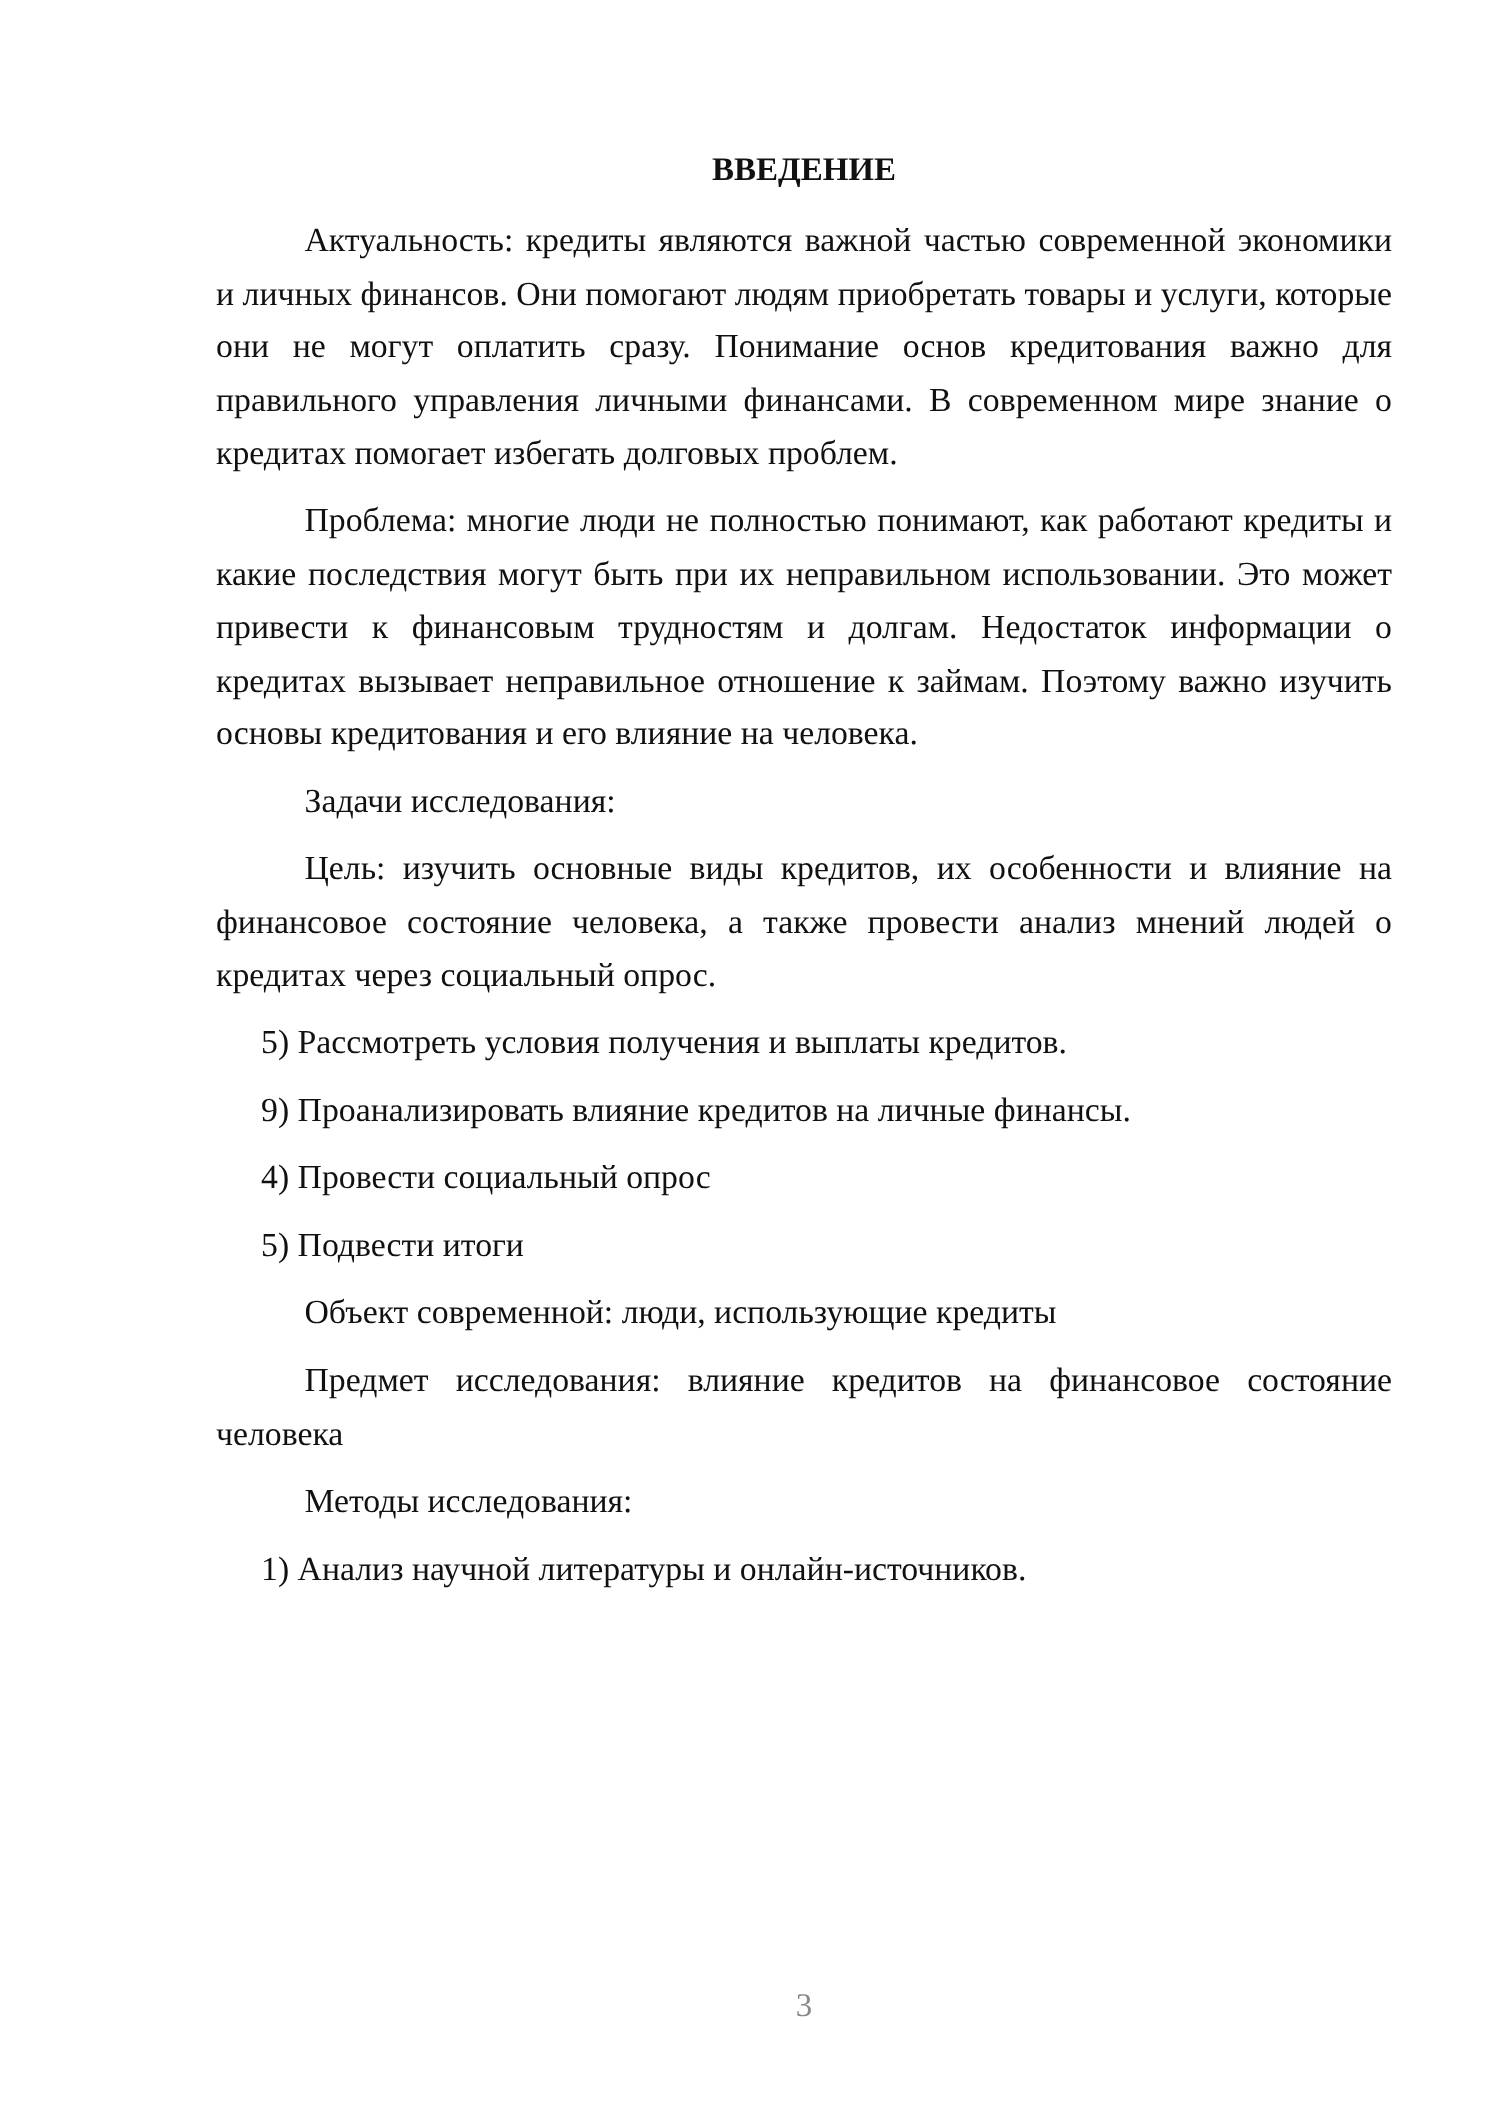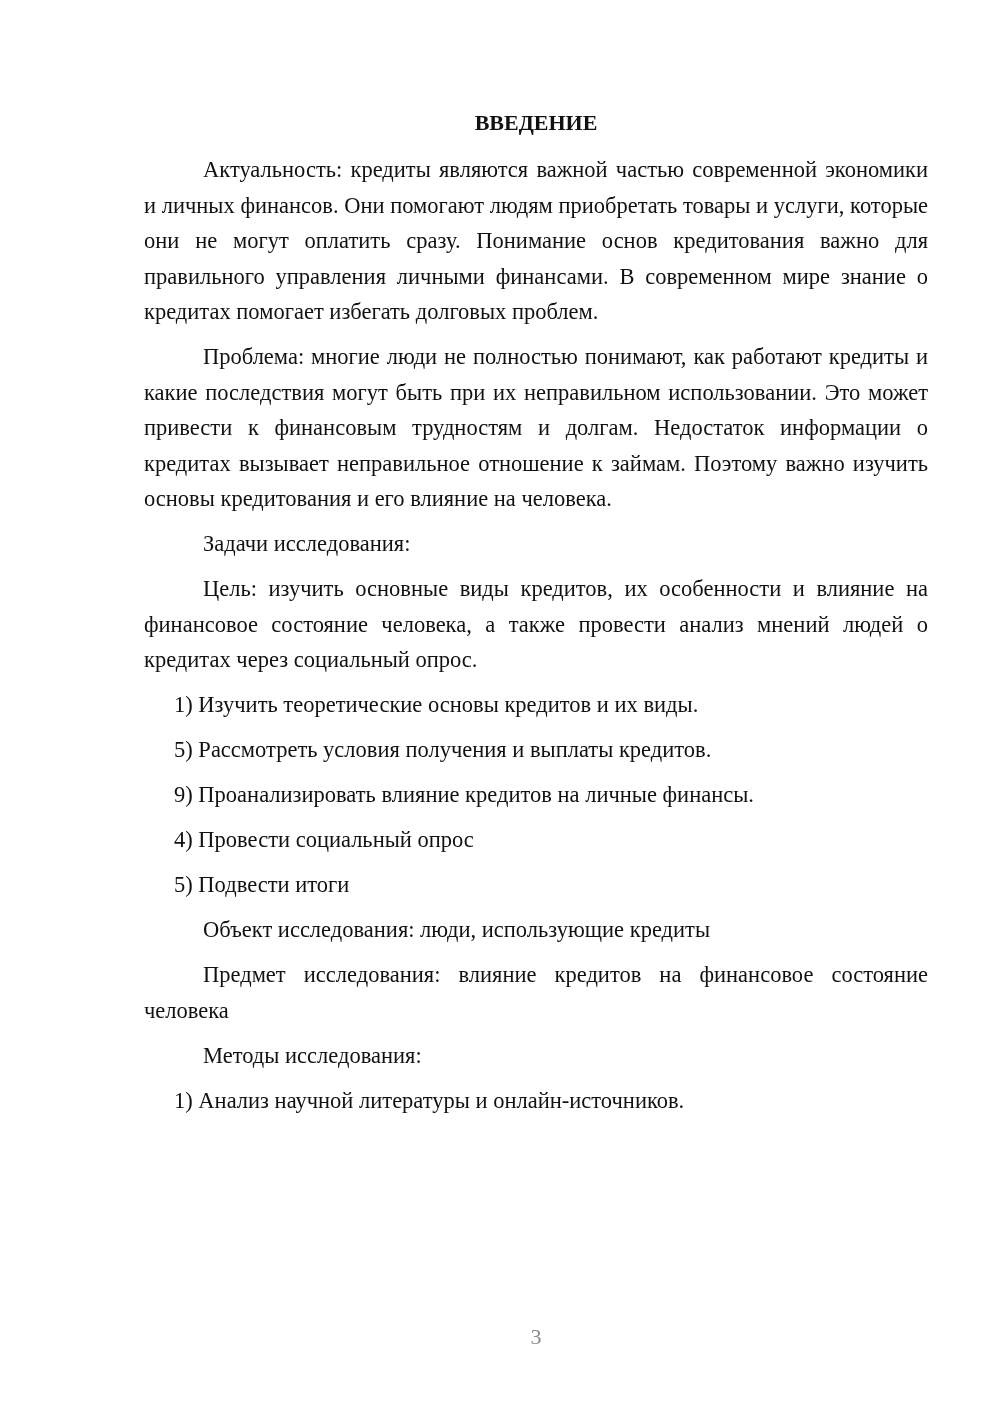--- a/index.html
+++ b/index.html
@@ -29,21 +29,21 @@
       top: 93px;
       width: 784px;
       font-size: 22.5px;
       line-height: 35.5px;
     }
     .heading {
       text-align: center;
       font-weight: bold;
       font-size: 22px;
       line-height: 35px;
-      margin: 12px 0 12px 0;
+      margin: 2px 0 12px 0;
       padding-left: 0;
     }
     .para {
       text-align: justify;
       text-indent: 59px;
       margin: 0 0 9.5px 0;
     }
     .para.single {
       margin-bottom: 9.5px;
     }
@@ -73,28 +73,27 @@
 
     <p class="para">Актуальность: кредиты являются важной частью современной экономики и личных финансов. Они помогают людям приобретать товары и услуги, которые они не могут оплатить сразу. Понимание основ кредитования важно для правильного управления личными финансами. В современном мире знание о кредитах помогает избегать долговых проблем.</p>
 
     <p class="para">Проблема: многие люди не полностью понимают, как работают кредиты и какие последствия могут быть при их неправильном использовании. Это может привести к финансовым трудностям и долгам. Недостаток информации о кредитах вызывает неправильное отношение к займам. Поэтому важно изучить основы кредитования и его влияние на человека.</p>
 
     <p class="para single">Задачи исследования:</p>
 
     <p class="para">Цель: изучить основные виды кредитов, их особенности и влияние на финансовое состояние человека, а также провести анализ мнений людей о кредитах через социальный опрос.</p>
 
     <div>
-      <div class="list-item">1) Изучить теоретические основы кредитов и их виды.</div>
       <div class="list-item">5) Рассмотреть условия получения и выплаты кредитов.</div>
       <div class="list-item">9) Проанализировать влияние кредитов на личные финансы.</div>
       <div class="list-item">4) Провести социальный опрос</div>
       <div class="list-item">5) Подвести итоги</div>
     </div>
 
-    <p class="para single">Объект исследования: люди, использующие кредиты</p>
+    <p class="para single">Объект современной: люди, использующие кредиты</p>
 
     <p class="para">Предмет исследования: влияние кредитов на финансовое состояние человека</p>
 
 
     <p class="para single">Методы исследования:</p>
 
     <div>
       <div class="list-item">1) Анализ научной литературы и онлайн-источников.</div>
     </div>
   </div>

